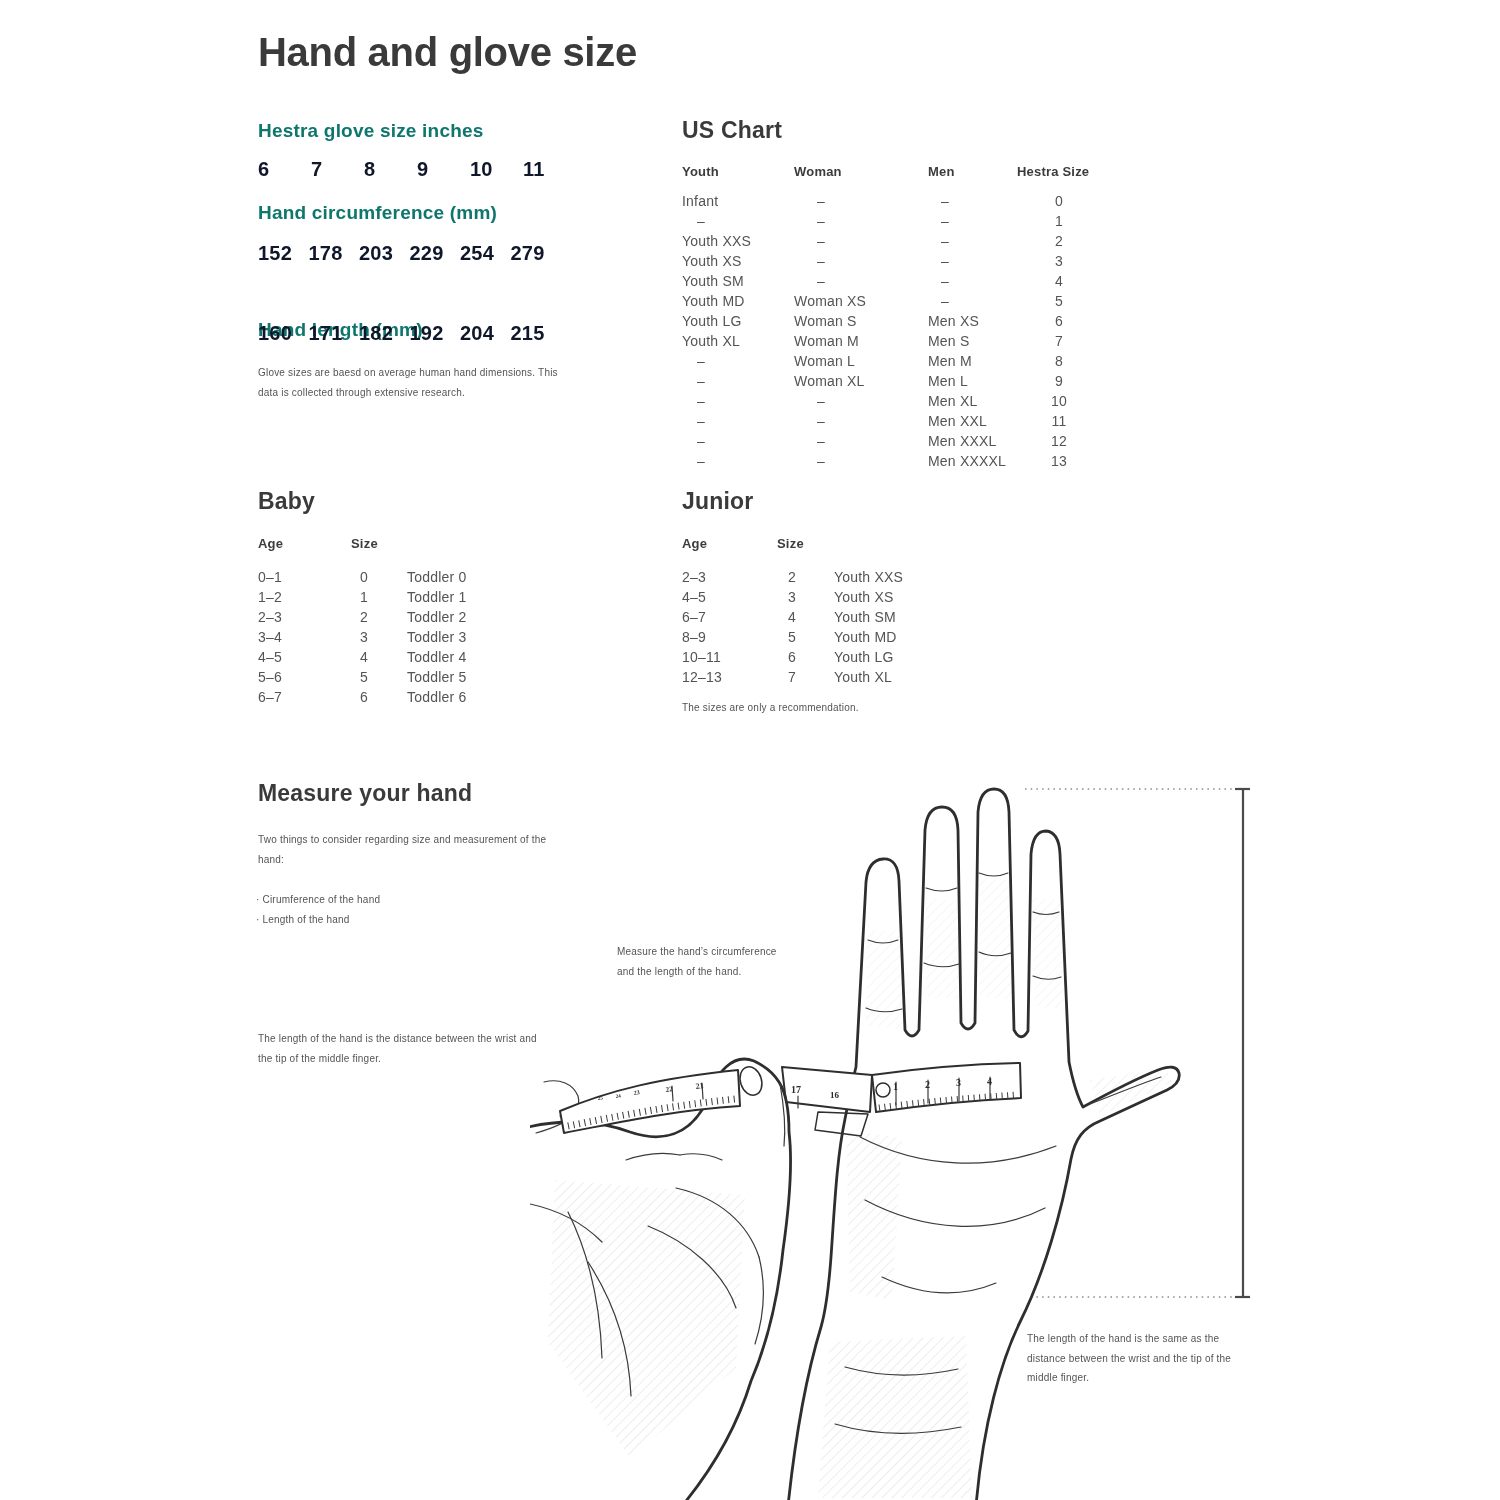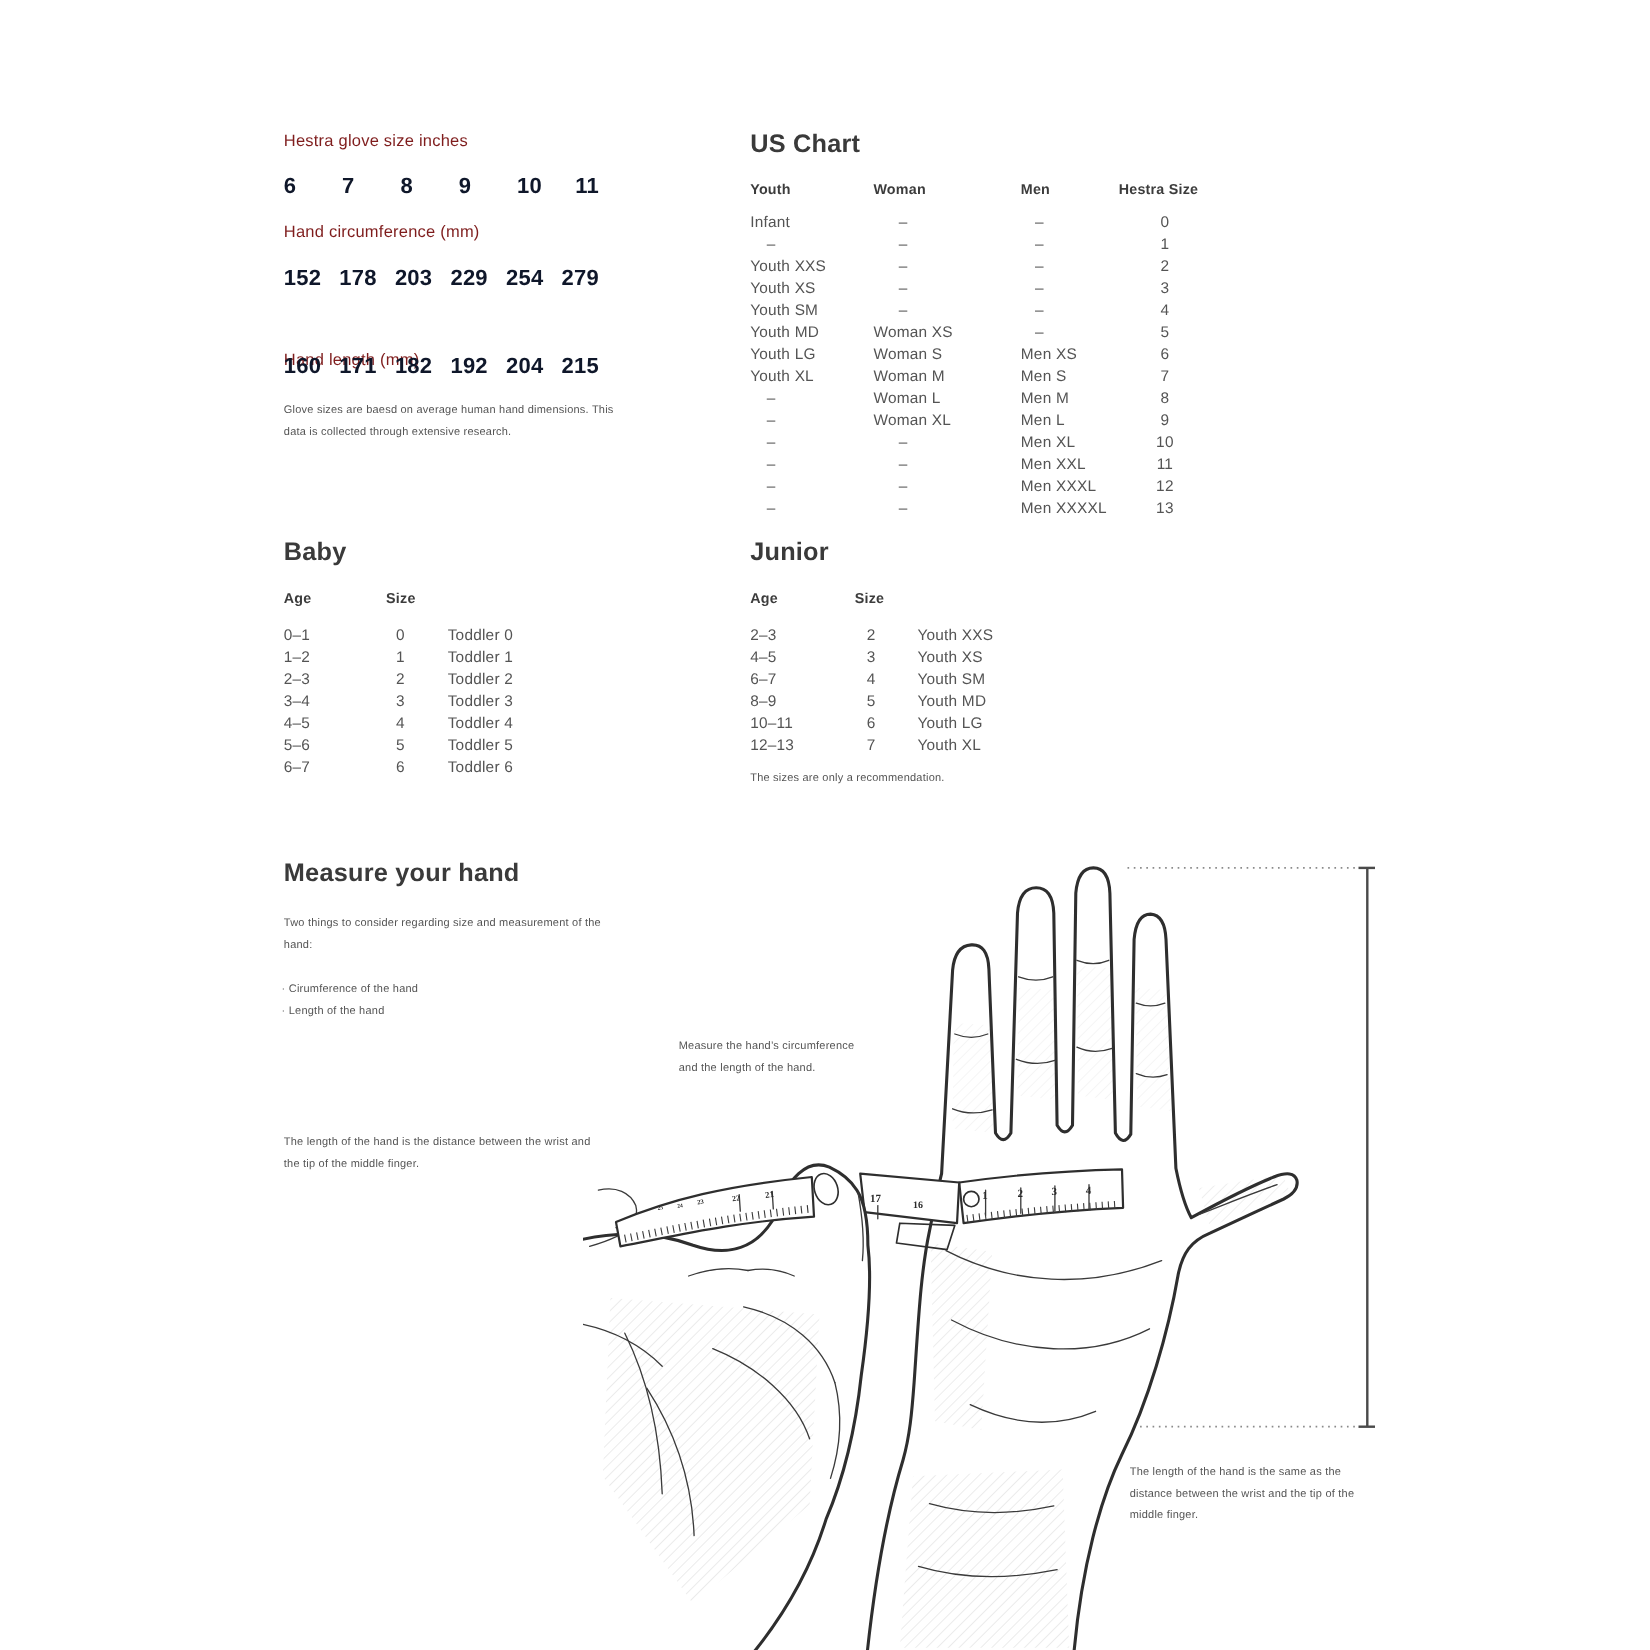--- a/index.html
+++ b/index.html
@@ -1,21 +1,21 @@
 <!DOCTYPE html>
 <html><head>
 <meta charset="utf-8">
 <style>
   html,body{margin:0;padding:0;background:#fff;}
   .page{position:relative;width:1500px;height:1500px;background:#ffffff;overflow:hidden;
         font-family:"Liberation Sans",sans-serif;color:#4d4d4d;}
   .abs{position:absolute;}
   .page-title{font-size:40px;font-weight:bold;color:#3a3a3a;letter-spacing:-0.3px;}
   .section-title{font-size:23px;font-weight:bold;color:#3a3a3a;letter-spacing:0.2px;}
-  .subhead{font-size:15px;font-weight:normal;color:#7f1d1d;letter-spacing:0.2px;}
+  .subhead{font-size:19px;font-weight:bold;color:#0f766e;letter-spacing:0.2px;}
   .body-text{font-size:10px;line-height:19.7px;color:#545454;letter-spacing:0.2px;}
   .numrow{font-size:20px;font-weight:bold;color:#0f172a;letter-spacing:0.2px;text-decoration:underline;}
   .numrow span{display:inline-block;width:50.5px;}
   .numrow.wide span{width:53px;}
 
   table.chart{border-collapse:collapse;table-layout:fixed;}
   table.chart th{font-size:13px;font-weight:bold;color:#3c3c3c;text-align:left;
                  padding:0;vertical-align:top;letter-spacing:0.2px;}
   table.chart td{font-size:14px;color:#545454;text-align:left;padding:0;height:20px;
                  line-height:20px;letter-spacing:0.2px;white-space:nowrap;}
@@ -44,20 +44,21 @@
   .ticks{stroke:#3a3a3a;stroke-width:7;fill:none;stroke-dasharray:1 4.6;}
   .dotted{stroke:#8a8a8a;stroke-width:1.6;stroke-dasharray:1.5 4.2;fill:none;}
   .measure-line{stroke:#4a4a4a;stroke-width:2.2;fill:none;}
   .tape-num{font-family:"Liberation Serif",serif;font-weight:bold;fill:#2b2b2b;}
 </style>
 </head>
 <body>
 
 <div class="page">
 
+  <h1 class="abs page-title" style="left:258px;top:30px;margin:0;">Hand and glove size</h1>
 
   <div class="abs subhead" style="left:258px;top:120px;">Hestra glove size inches</div>
   <div class="abs numrow wide" style="left:258px;top:158px;"><span>6</span><span>7</span><span>8</span><span>9</span><span>10</span><span>11</span></div>
   <div class="abs subhead" style="left:258px;top:202px;">Hand circumference (mm)</div>
   <div class="abs numrow" style="left:258px;top:242px;"><span>152</span><span>178</span><span>203</span><span>229</span><span>254</span><span>279</span></div>
   <div class="abs subhead" style="left:258px;top:283px;margin-top:36px;">Hand length (mm)</div>
   <div class="abs numrow" style="left:258px;top:322px;"><span>160</span><span>171</span><span>182</span><span>192</span><span>204</span><span>215</span></div>
   <div class="abs body-text" style="left:258px;top:363px;width:305px;">Glove sizes are baesd on average human hand dimensions. This data is collected through extensive research.</div>
 
   <div class="abs section-title" style="left:682px;top:117px;">US Chart</div>

